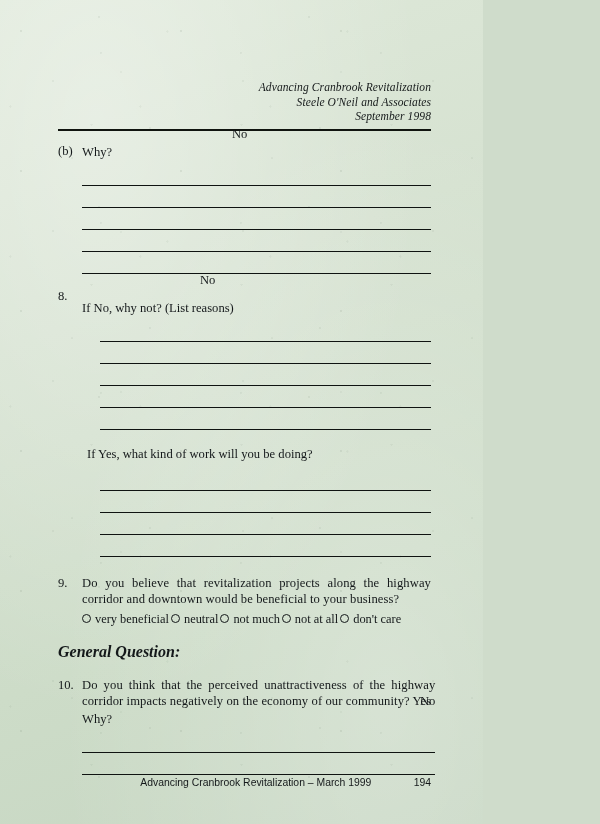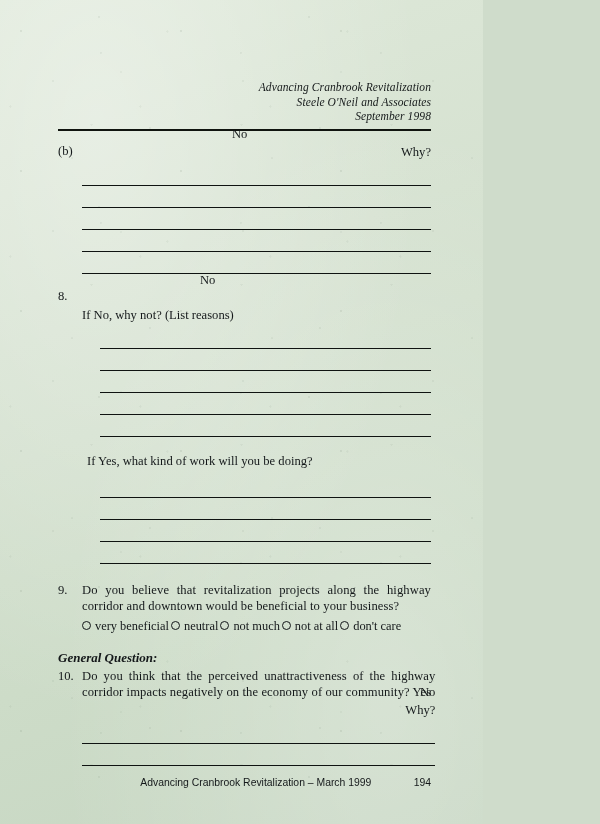--- a/index.html
+++ b/index.html
@@ -80,21 +80,21 @@
 
   
   .lines { margin-top: 4px; }
   .line {
     border-bottom: 1.4px solid #0f1311;
     height: 22px;
   }
   .lines.ind { margin-left: 18px; }
   .lines.ind2 { margin-left: 18px; }
 
-  .why { margin-top: 1px; text-align: right; }
+  .why { margin-top: 1px; }
 
   
   .radios {
     display: flex;
     align-items: center;
     gap: 2px;
     margin-top: 3px;
     font-size: 12.4px;
     color: #14181a;
   }
@@ -102,21 +102,21 @@
   .radio {
     width: 9px; height: 9px;
     border: 1.3px solid #14181a;
     border-radius: 50%;
     display: inline-block;
   }
 
   .section-h {
     font-weight: bold;
     font-style: italic;
-    font-size: 13px;
+    font-size: 16px;
     margin-top: 16px;
     color: #14181a;
   }
 
   
   .footer {
     position: absolute;
     left: 58px; right: 52px;
     bottom: 36px;
     display: flex;
@@ -160,21 +160,21 @@
         </div>
       </div>
     </div>
 
     <div class="q" style="margin-top:14px;">
       <div class="q-num">8.</div>
       <div class="q-body">
         <div style="margin-top:-16.4px; margin-left:118px;">
           <span>No</span>
         </div>
-        <div style="margin-top:19px;">If No, why not? (List reasons)</div>
+        <div style="margin-top:12px;">If No, why not? (List reasons)</div>
         <div class="lines ind">
           <div class="line"></div>
           <div class="line"></div>
           <div class="line"></div>
           <div class="line"></div>
           <div class="line"></div>
         </div>
         <div style="margin-top:16px; margin-left:5px;">If Yes, what kind of work will you be doing?</div>
         <div class="lines ind2" style="margin-top:6px;">
           <div class="line"></div>
@@ -209,21 +209,21 @@
           <div class="radio-item">
             <span class="radio"></span>
             <span>don't care</span>
           </div>
         </div>
       </div>
     </div>
 
     <div class="section-h">General Question:</div>
 
-    <div class="q" style="margin-top:2px;">
+    <div class="q" style="margin-top:16px;">
       <div class="q-num">10.</div>
       <div class="q-body">
         <div class="just tight">Do you think that the perceived unattractiveness of the highway corridor impacts negatively on the economy of our community?   Yes</div>
         <div style="margin-top:-16.4px; margin-left:338px;">
           <span>No</span>
         </div>
         <div class="why">Why?</div>
         <div class="lines">
           <div class="line"></div>
           <div class="line"></div>

